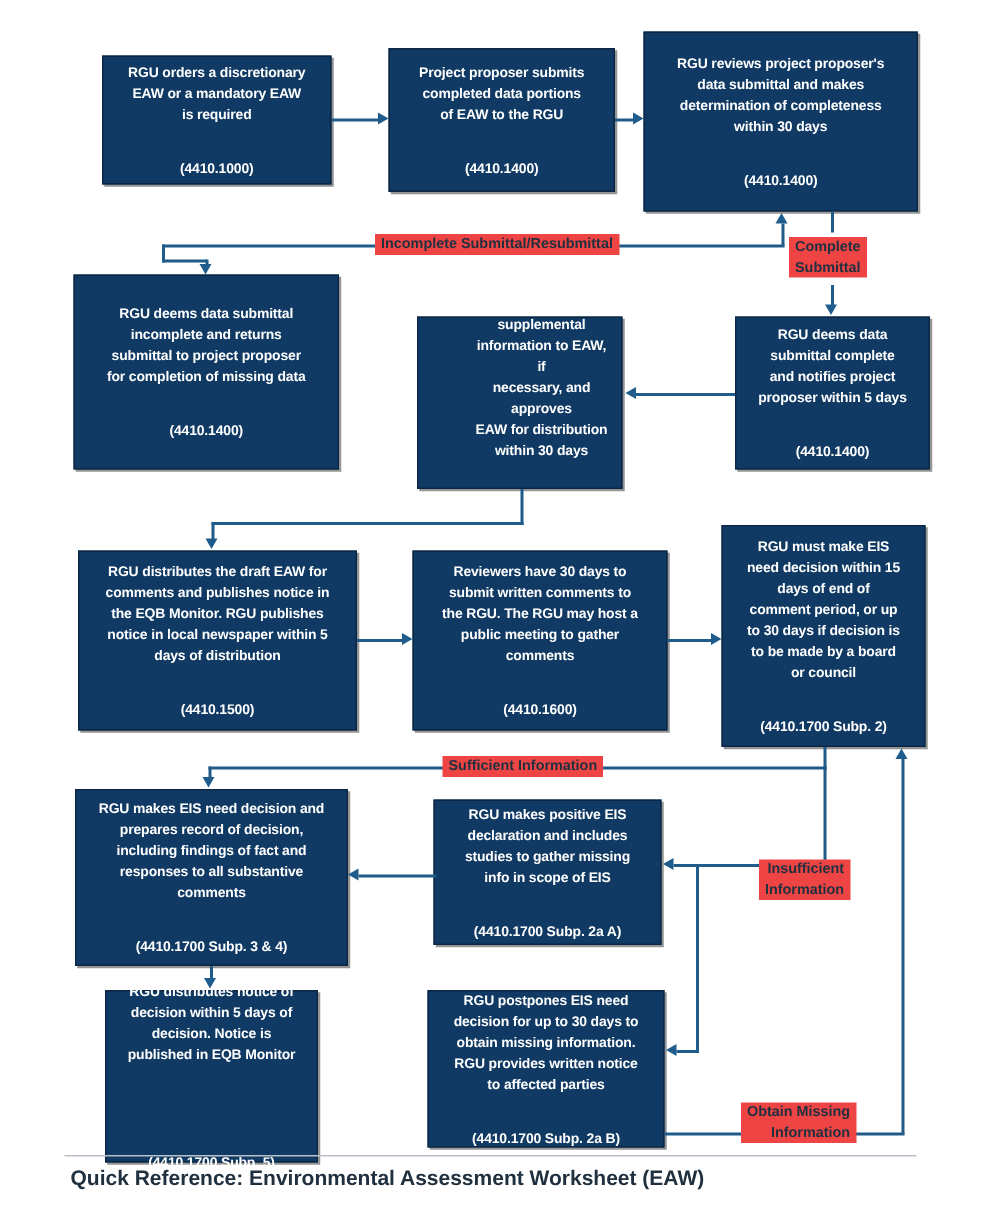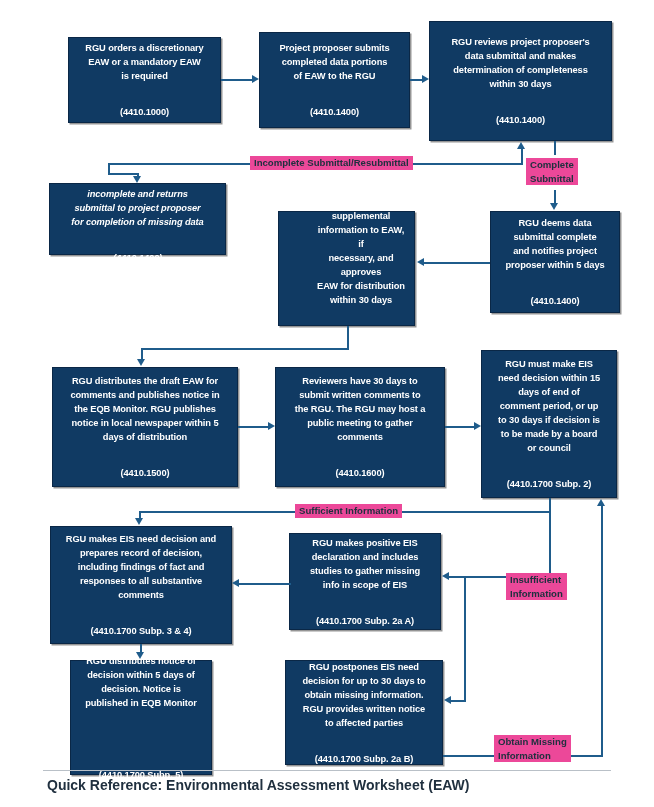--- a/index.html
+++ b/index.html
@@ -41,24 +41,24 @@
   .arr-l{border-top:4.5px solid transparent;border-bottom:4.5px solid transparent;border-right:7px solid #1F5C8B;}
   .arr-d{border-left:4.5px solid transparent;border-right:4.5px solid transparent;border-top:7px solid #1F5C8B;}
   .arr-u{border-left:4.5px solid transparent;border-right:4.5px solid transparent;border-bottom:7px solid #1F5C8B;}
 
   .edge-label{
     position:absolute;
     color:#20303f;
     font-weight:bold;
     font-size:9.6px;
     line-height:13.5px;
-    background:#ec4899;
+    background:#ef4444;
     padding:0 4px;
     white-space:pre-line;
-    text-align:left;
+    text-align:right;
   }
 
   .footer-rule{position:absolute;left:43px;top:770px;width:568px;height:1px;background:#b9c0c7;}
   .footer-text{
     position:absolute;left:47px;top:777px;
     color:#20303f;font-weight:bold;font-size:14px;
     white-space:nowrap;
   }
 </style>
 </head>
@@ -81,21 +81,21 @@
   </div>
 
   <div class="node" style="left:429px;top:21px;width:183px;height:120px;">
     <div class="body">RGU reviews project proposer's
 data submittal and makes
 determination of completeness
 within 30 days</div>
     <div class="cite">(4410.1400)</div>
   </div>
 
-  <div class="node" style="left:49px;top:183px;width:177px;height:72px;font-style:italic;">
+  <div class="node" style="left:49px;top:183px;width:177px;height:130px;">
     <div class="body">RGU deems data submittal
 incomplete and returns
 submittal to project proposer
 for completion of missing data</div>
     <div class="cite">(4410.1400)</div>
   </div>
 
   <div class="node" style="left:278px;top:211px;width:137px;height:115px;padding-left:35px;">
     <div class="body">RGU adds supplemental
 information to EAW, if

